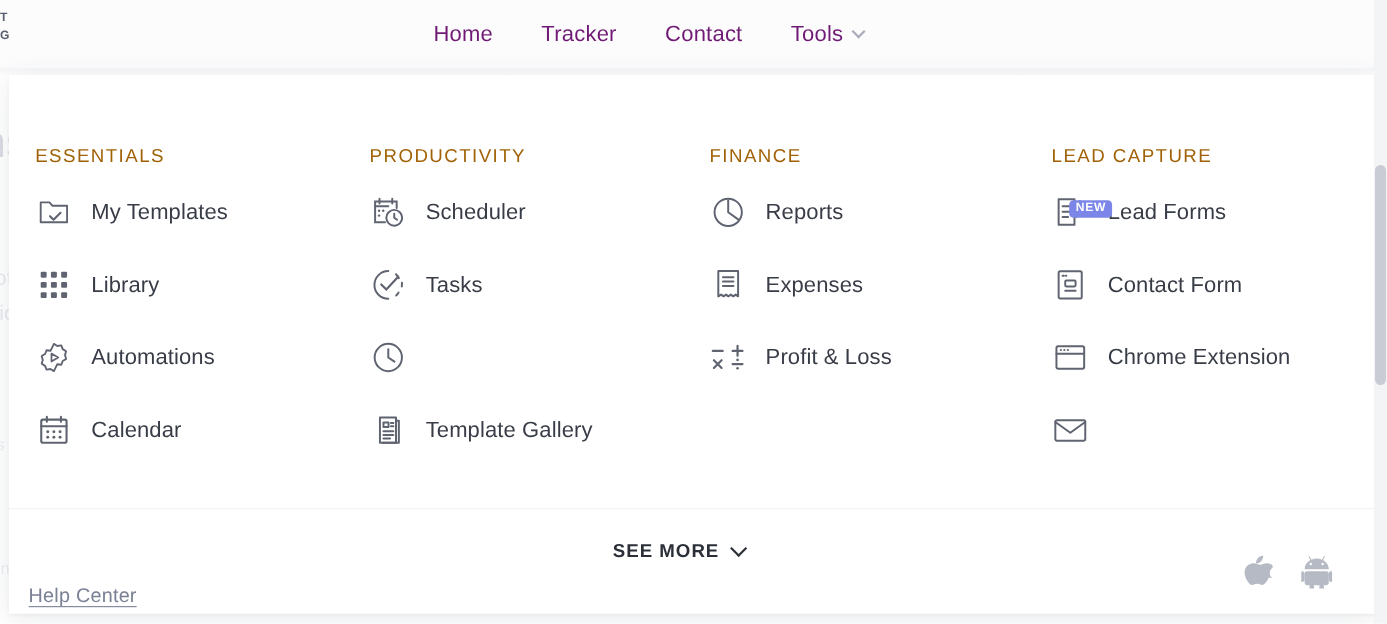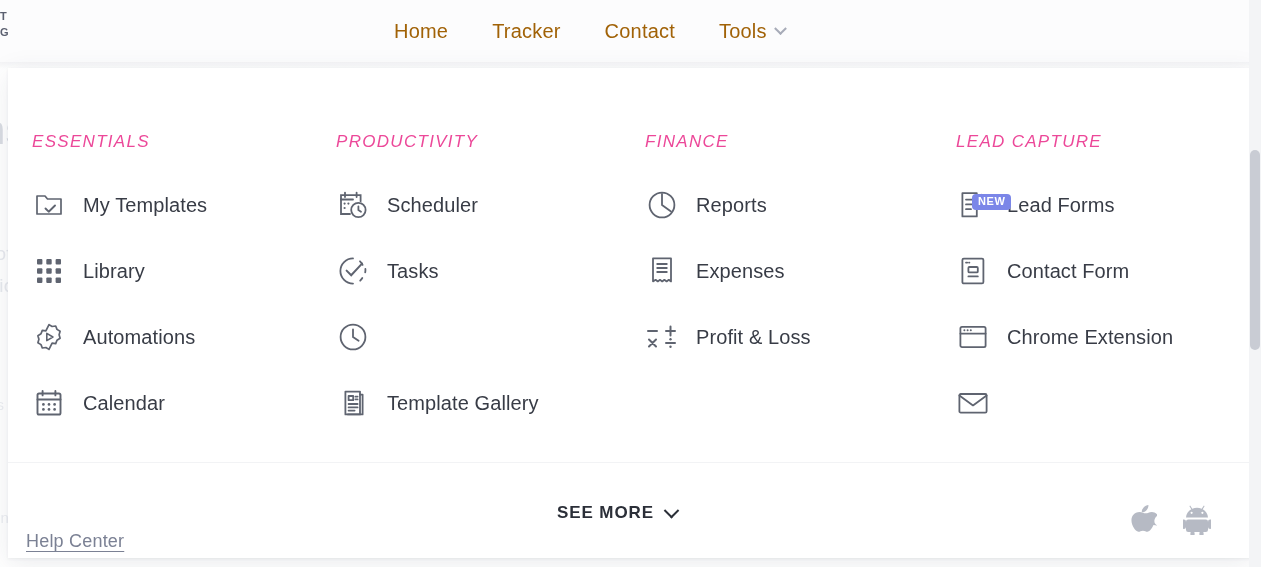--- a/index.html
+++ b/index.html
@@ -72,21 +72,21 @@
   .topnav .cutlabel {
     position: absolute; left: 0px; top: 8px;
     font-size: 11px; font-weight: 700; color: #5b6070;
     line-height: 16px; letter-spacing: .5px;
   }
   .navlinks {
     position: absolute; left: 394px; top: 0; height: 62px;
     display: flex; align-items: center; gap: 0px;
   }
   .navlink {
-    font-size: 20px; color: #a16207; padding: 0 22px; letter-spacing: .2px;
+    font-size: 20px; color: #701a75; padding: 0 22px; letter-spacing: .2px;
     display: flex; align-items: center; gap: 9px; cursor: pointer;
   }
   .navlink.first { padding-left: 0; }
   .chev-sm {
     display: inline-block; width: 9px; height: 9px;
     border-right: 2px solid #a7abb8; border-bottom: 2px solid #a7abb8;
     transform: rotate(45deg) translate(-2px,-2px);
   }
   .topnav-shadow {
     position: absolute; left: 0; top: 62px; width: 1261px; height: 7px;
@@ -104,22 +104,22 @@
     position: absolute; left: 0; top: 0; width: 100%;
     display: flex;
   }
   .mega-col { padding-top: 64px; }
   .mega-col.c0 { width: 306px; padding-left: 24px; }
   .mega-col.c1 { width: 305px; padding-left: 22px; }
   .mega-col.c2 { width: 305px; padding-left: 26px; }
   .mega-col.c3 { width: 329px; padding-left: 32px; }
 
   .col-title {
-    font-size: 17px; color: #ec4899; letter-spacing: 1.3px;
-    font-weight: 400; margin-bottom: 20px; white-space: nowrap; font-style: italic;
+    font-size: 17px; color: #a16207; letter-spacing: 1.3px;
+    font-weight: 400; margin-bottom: 8px; white-space: nowrap;
   }
   .menu-item {
     display: flex; align-items: center; gap: 17px;
     height: 66px; cursor: pointer; position: relative;
   }
   .menu-ico {
     width: 34px; height: 34px; flex: 0 0 34px;
     display: flex; align-items: center; justify-content: center;
     color: #5f6470; position: relative;
   }
@@ -139,21 +139,21 @@
     position: absolute; left: 0; bottom: 0; width: 100%; height: 96px;
     border-top: 1px solid #f2f3f5;
     display: flex; align-items: center;
   }
   .help-link {
     position: absolute; left: 18px; top: 36px;
     font-size: 18px; color: #7b8194; text-decoration: underline;
     text-underline-offset: 4px; cursor: pointer; letter-spacing: .2px; margin-top: 32px;
   }
   .see-more {
-    position: absolute; left: 549px; top: 40px;
+    position: absolute; left: 549px; top: 28px;
     display: flex; align-items: center; gap: 12px; cursor: pointer; text-align: right;
   }
   .see-more-text {
     font-size: 17px; font-weight: 700; color: #2b2f38; letter-spacing: .9px;
   }
   .chev-dark {
     width: 11px; height: 11px;
     border-right: 2.6px solid #2b2f38; border-bottom: 2.6px solid #2b2f38;
     transform: rotate(45deg) translate(-2px,-2px);
   }

